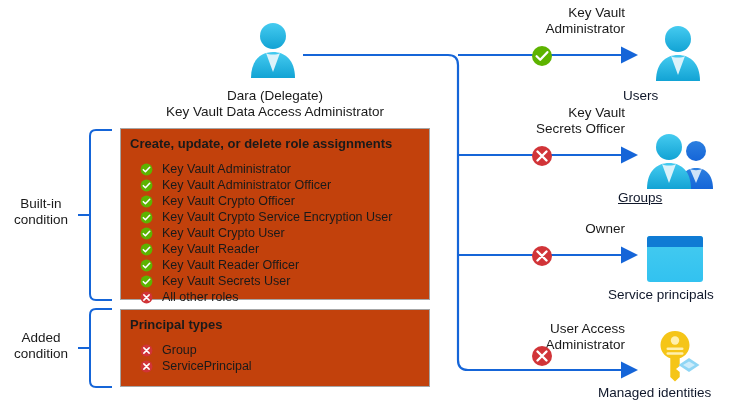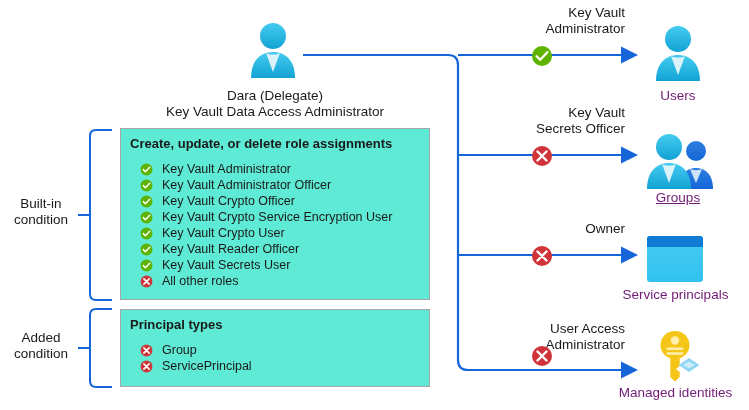--- a/index.html
+++ b/index.html
@@ -32,21 +32,21 @@
     text-align: center;
     font-size: 13.5px;
     line-height: 16px;
     color: #1a1a1a;
   }
   #builtin-label { left: 2px; top: 196px; width: 78px; }
   #added-label   { left: 2px; top: 330px; width: 78px; }
 
   
   .cond-box {
-    background: #5eead4;
+    background: #c2410c;
     border: 1px solid #a6a6a6;
     box-sizing: border-box;
   }
   #box-builtin { left: 120px; top: 128px; width: 310px; height: 172px; }
   #box-added   { left: 120px; top: 309px; width: 310px; height: 78px; }
 
   .box-title {
     font-size: 13px;
     font-weight: bold;
     color: #1a1a1a;
@@ -78,24 +78,24 @@
 
   
   .edge-badge { width: 22px; height: 22px; }
   #badge-kva  { left: 531px; top: 45px; }
   #badge-kvso { left: 531px; top: 145px; }
   #badge-own  { left: 531px; top: 245px; }
   #badge-uaa  { left: 531px; top: 345px; }
 
   
   .target-caption {
-    text-align: center;
+    text-align: left;
     font-size: 13.5px;
     line-height: 16px;
-    color: #701a75;
+    color: #0f172a;
   }
   #icon-users        { left: 652px; top: 25px;  width: 52px; height: 56px; }
   #cap-users         { left: 623px; top: 88px;  width: 110px; }
   #icon-groups       { left: 645px; top: 133px; width: 70px; height: 56px; }
   #cap-groups        { left: 618px; top: 190px; width: 120px; text-decoration: underline; }
   #icon-serviceprinc { left: 646px; top: 235px; width: 58px; height: 48px; }
   #cap-serviceprinc  { left: 608px; top: 287px; width: 135px; }
   #icon-managedid    { left: 654px; top: 330px; width: 50px; height: 52px; }
   #cap-managedid     { left: 598px; top: 385px; width: 155px; }
 
@@ -198,20 +198,27 @@
             <circle cx="11" cy="11" r="10" fill="#5DB300"></circle>
             <path d="M5.6,11.3 L9.2,14.8 L16.4,7.2" fill="none" stroke="#ffffff" stroke-width="2.6" stroke-linecap="round" stroke-linejoin="round"></path>
           </svg>
           <span class="txt">Key Vault Crypto User</span>
         </li>
         <li class="role-item">
           <svg class="glyph" viewBox="0 0 22 22">
             <circle cx="11" cy="11" r="10" fill="#5DB300"></circle>
             <path d="M5.6,11.3 L9.2,14.8 L16.4,7.2" fill="none" stroke="#ffffff" stroke-width="2.6" stroke-linecap="round" stroke-linejoin="round"></path>
           </svg>
+          <span class="txt">Key Vault Reader</span>
+        </li>
+        <li class="role-item">
+          <svg class="glyph" viewBox="0 0 22 22">
+            <circle cx="11" cy="11" r="10" fill="#5DB300"></circle>
+            <path d="M5.6,11.3 L9.2,14.8 L16.4,7.2" fill="none" stroke="#ffffff" stroke-width="2.6" stroke-linecap="round" stroke-linejoin="round"></path>
+          </svg>
           <span class="txt">Key Vault Reader Officer</span>
         </li>
         <li class="role-item">
           <svg class="glyph" viewBox="0 0 22 22">
             <circle cx="11" cy="11" r="10" fill="#5DB300"></circle>
             <path d="M5.6,11.3 L9.2,14.8 L16.4,7.2" fill="none" stroke="#ffffff" stroke-width="2.6" stroke-linecap="round" stroke-linejoin="round"></path>
           </svg>
           <span class="txt">Key Vault Secrets User</span>
         </li>
         <li class="role-item">

